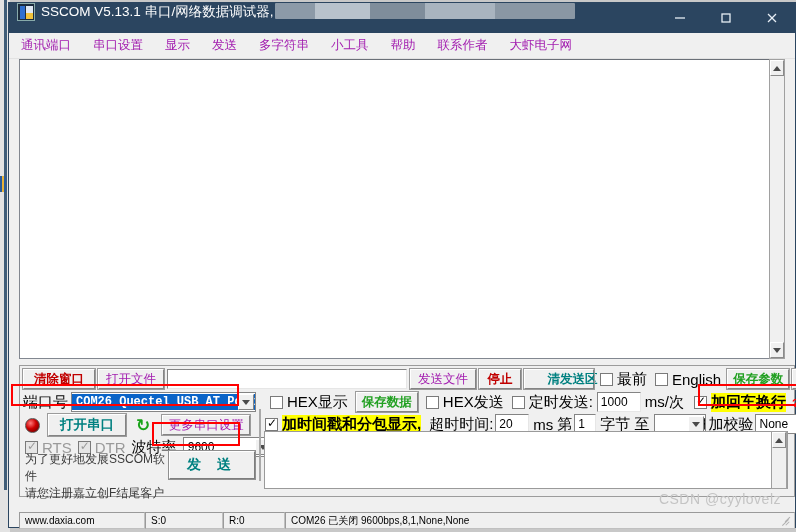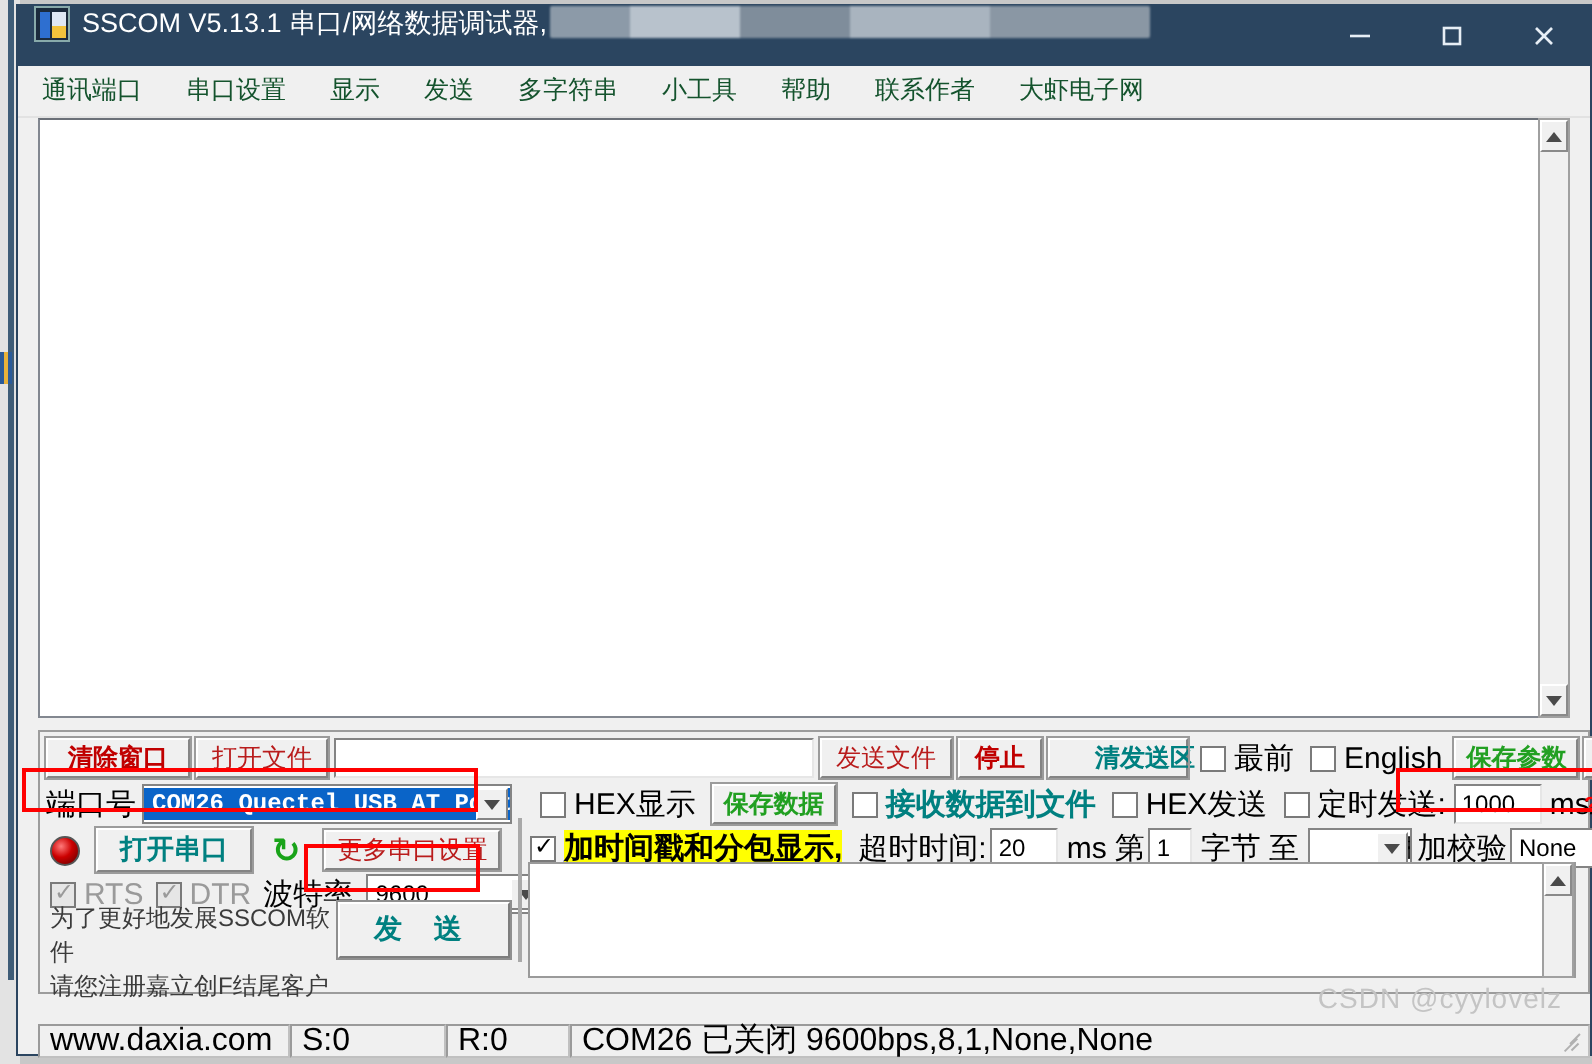--- a/index.html
+++ b/index.html
@@ -29,21 +29,21 @@
   .title-redact { height:16px; margin-left:1px; flex:0 0 auto;
       background:linear-gradient(90deg,#8c9aa8 0 40px,#b8c2cc 40px 95px,#7f8d9b 95px 150px,#a9b4bf 150px 220px,#8a97a4 220px 300px);
       filter:blur(0.4px); border-radius:1px; }
   .win-btns { margin-left:auto; display:flex; height:30px; }
   .win-btn { width:46px; height:30px; display:flex; align-items:center; justify-content:center;
              color:#e7eef5; font-size:14px; }
   .win-btn svg { display:block; }
 
   .menubar { height:26px; background:#f0f0f0; display:flex; align-items:center;
              padding-left:12px; gap:22px; border-bottom:1px solid #e2e2e2; }
-  .menu-item { font-size:12.5px; color:#14532d; white-space:nowrap; }
+  .menu-item { font-size:12.5px; color:#a21caf; white-space:nowrap; }
 
   .recv-area { position:absolute; left:10px; top:56px; width:760px; height:300px;
                background:#fff; border:1px solid #828790; border-top-color:#6b7078; }
   .recv-scroll { position:absolute; right:10px; top:56px; width:16px; height:300px;
                  background:#f0f0f0; border:1px solid #a0a0a0; }
   .sb-arrow { width:100%; height:16px; background:#f0f0f0; border:1px solid #fff;
               border-right-color:#8a8a8a; border-bottom-color:#8a8a8a;
               display:flex;align-items:center;justify-content:center; }
   .sb-arrow.bottom { position:absolute; bottom:0; }
   .tri { width:0;height:0;border-left:4px solid transparent;border-right:4px solid transparent; }
@@ -55,21 +55,21 @@
 
   .row { position:absolute; display:flex; align-items:center; }
 
   .btn { background:#f0f0f0; border:1px solid #fff; border-right-color:#848484;
          border-bottom-color:#848484; outline:1px solid #9b9b9b; outline-offset:0;
          height:20px; display:flex; align-items:center; justify-content:center;
          font-size:12.5px; padding:0 5px; white-space:nowrap; }
   .btn.red { color:#c00000; font-weight:bold; }
   .btn.teal { color:#008080; font-weight:bold; }
   .btn.green { color:#22a022; font-weight:bold; }
-  .btn.plain { color:#b91c1c; }
+  .btn.plain { color:#a21caf; }
 
   .txtbox { background:#fff; border:1px solid #848484; border-right-color:#e6e6e6;
             border-bottom-color:#e6e6e6; height:20px; display:flex; align-items:center;
             padding:0 3px; font-size:12px; }
 
   .cbx { width:13px; height:13px; background:#fff; border:1px solid #7a7a7a;
          position:relative; flex:0 0 auto; }
   .cbx.checked:after { content:"\2713"; position:absolute; left:1px; top:-3px;
          font-size:12px; color:#000; line-height:14px; }
   .cbx.dis { background:#e6e6e6; }
@@ -88,21 +88,21 @@
 
   .hl { background:#ffff00; }
 
   .redbox { position:absolute; border:2px solid #ff0000; pointer-events:none; }
 
   .marquee { position:absolute; left:10px; top:489px; width:776px; height:19px;
              background:#f0f0f0; border:1px solid #a8a8a8; display:flex; align-items:center;
              font-size:12px; padding-left:14px; white-space:nowrap; overflow:hidden; }
 
   .statusbar { position:absolute; left:10px; top:509px; width:776px; height:17px;
-               display:flex; align-items:stretch; font-size:16px; }
+               display:flex; align-items:stretch; font-size:10px; }
   .st-cell { border:1px solid #c0c0c0; border-top-color:#9a9a9a; border-left-color:#9a9a9a;
              display:flex; align-items:center; padding:0 5px; background:#f0f0f0; white-space:nowrap; }
 
   .watermark { position:absolute; right:14px; bottom:20px; color:#c4c4c4; font-size:14px;
                letter-spacing:.5px; }
   .grip { position:absolute; right:2px; bottom:1px; width:14px; height:14px; }
   .grip i { position:absolute; background:#b0b0b0; width:9px; height:1px; transform:rotate(-45deg); }
 
   .led { width:15px; height:15px; border-radius:50%;
          background:radial-gradient(circle at 35% 32%, #ff7a7a 0%, #cc0000 45%, #5a0000 100%);
@@ -209,24 +209,20 @@
             <span class="tri down"></span>
           </span>
       </div>
       <div style="display:flex;align-items:center;margin-left:14px">
         <span class="cbx"></span>
         <span class="lbl">HEX显示</span>
       </div>
       <div class="btn green" style="width:62px; margin-left:8px;">保存数据</div>
       <div style="display:flex;align-items:center;margin-left:8px">
         <span class="cbx"></span>
-        <span class="lbl" style="color:#008080;font-weight:bold">接收数据到文件</span>
-      </div>
-      <div style="display:flex;align-items:center;margin-left:8px">
-        <span class="cbx"></span>
         <span class="lbl">HEX发送</span>
       </div>
       <div style="display:flex;align-items:center;margin-left:8px">
         <span class="cbx"></span>
         <span class="lbl">定时发送:</span>
       </div>
       <div class="txtbox" style="width:44px; margin-left:4px;">1000</div>
       <span class="lbl">ms/次</span>
       <div style="display:flex;align-items:center;margin-left:10px">
         <span class="cbx checked"></span>

